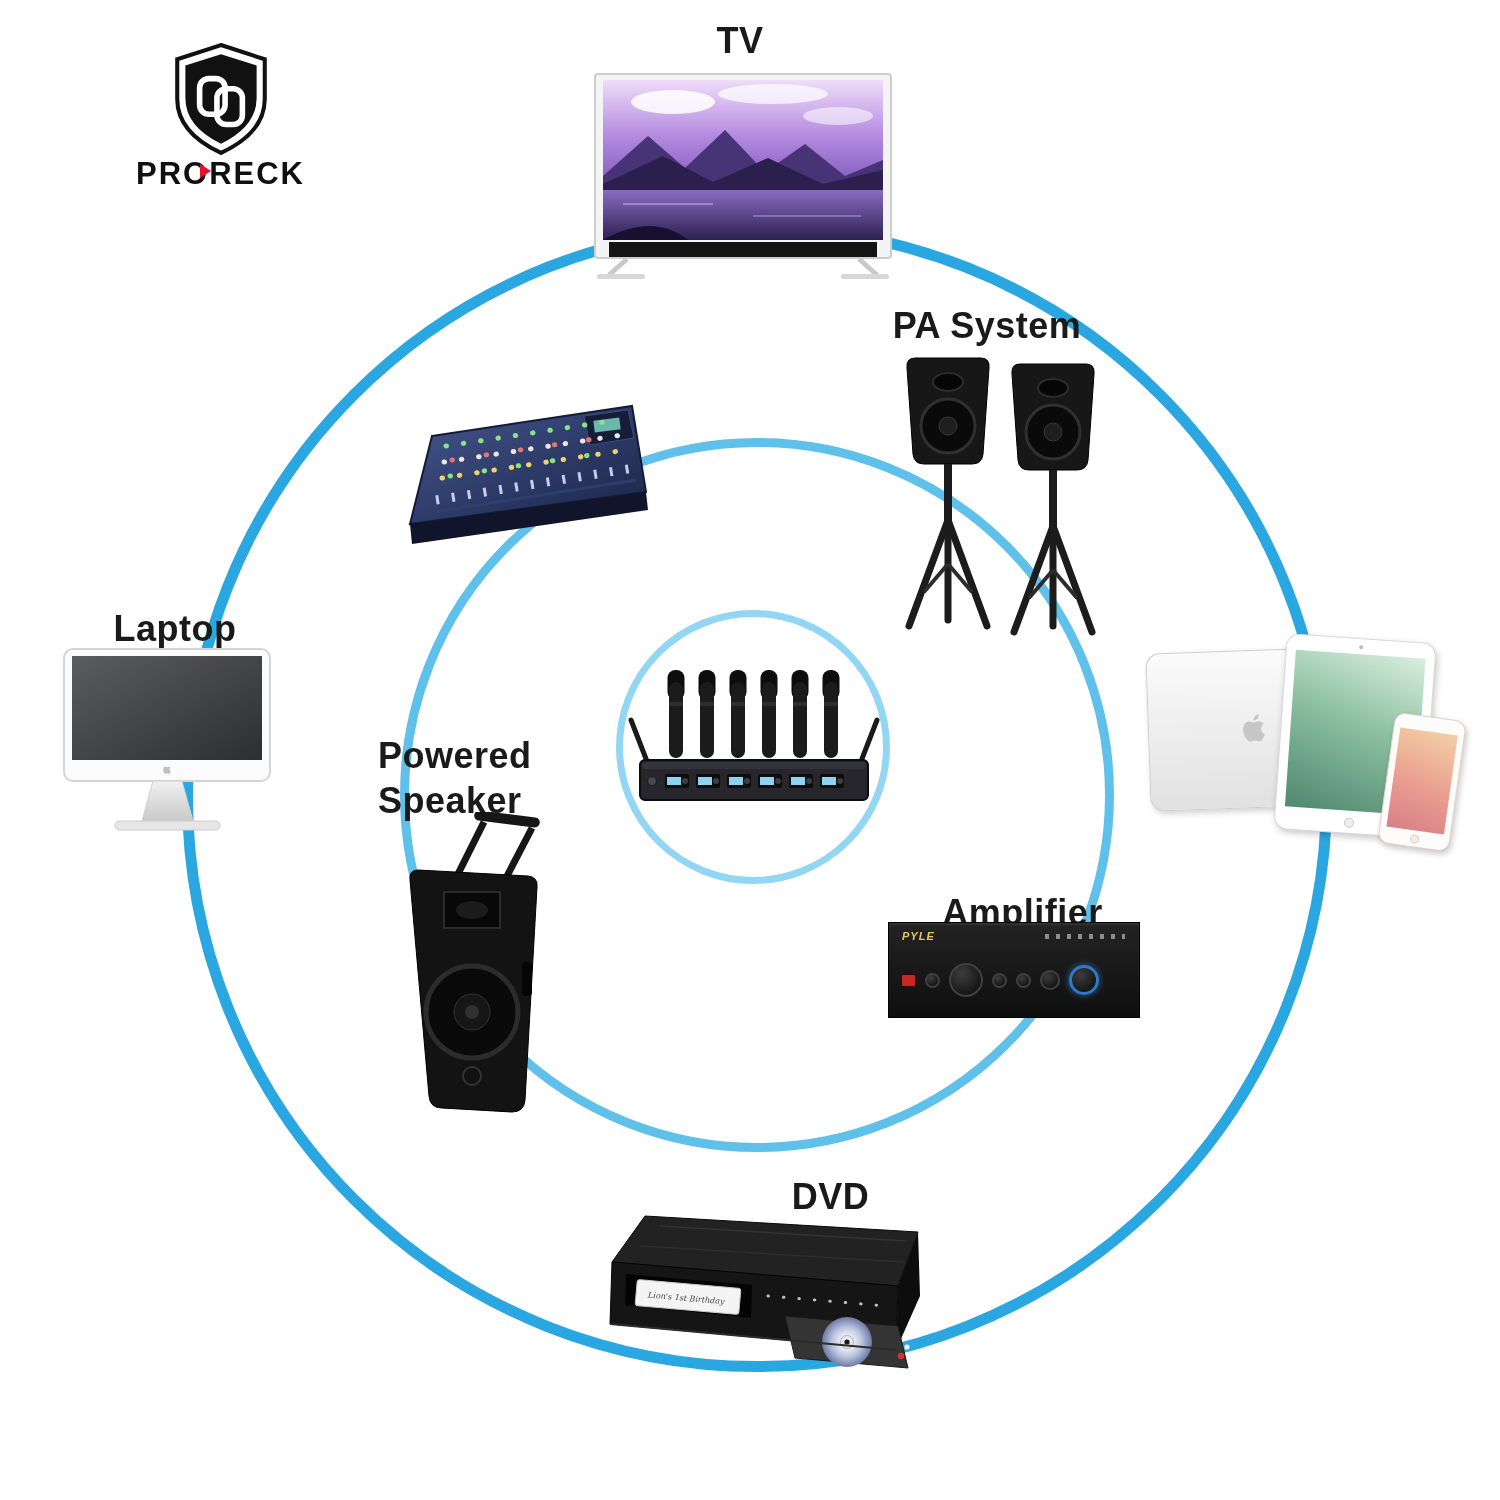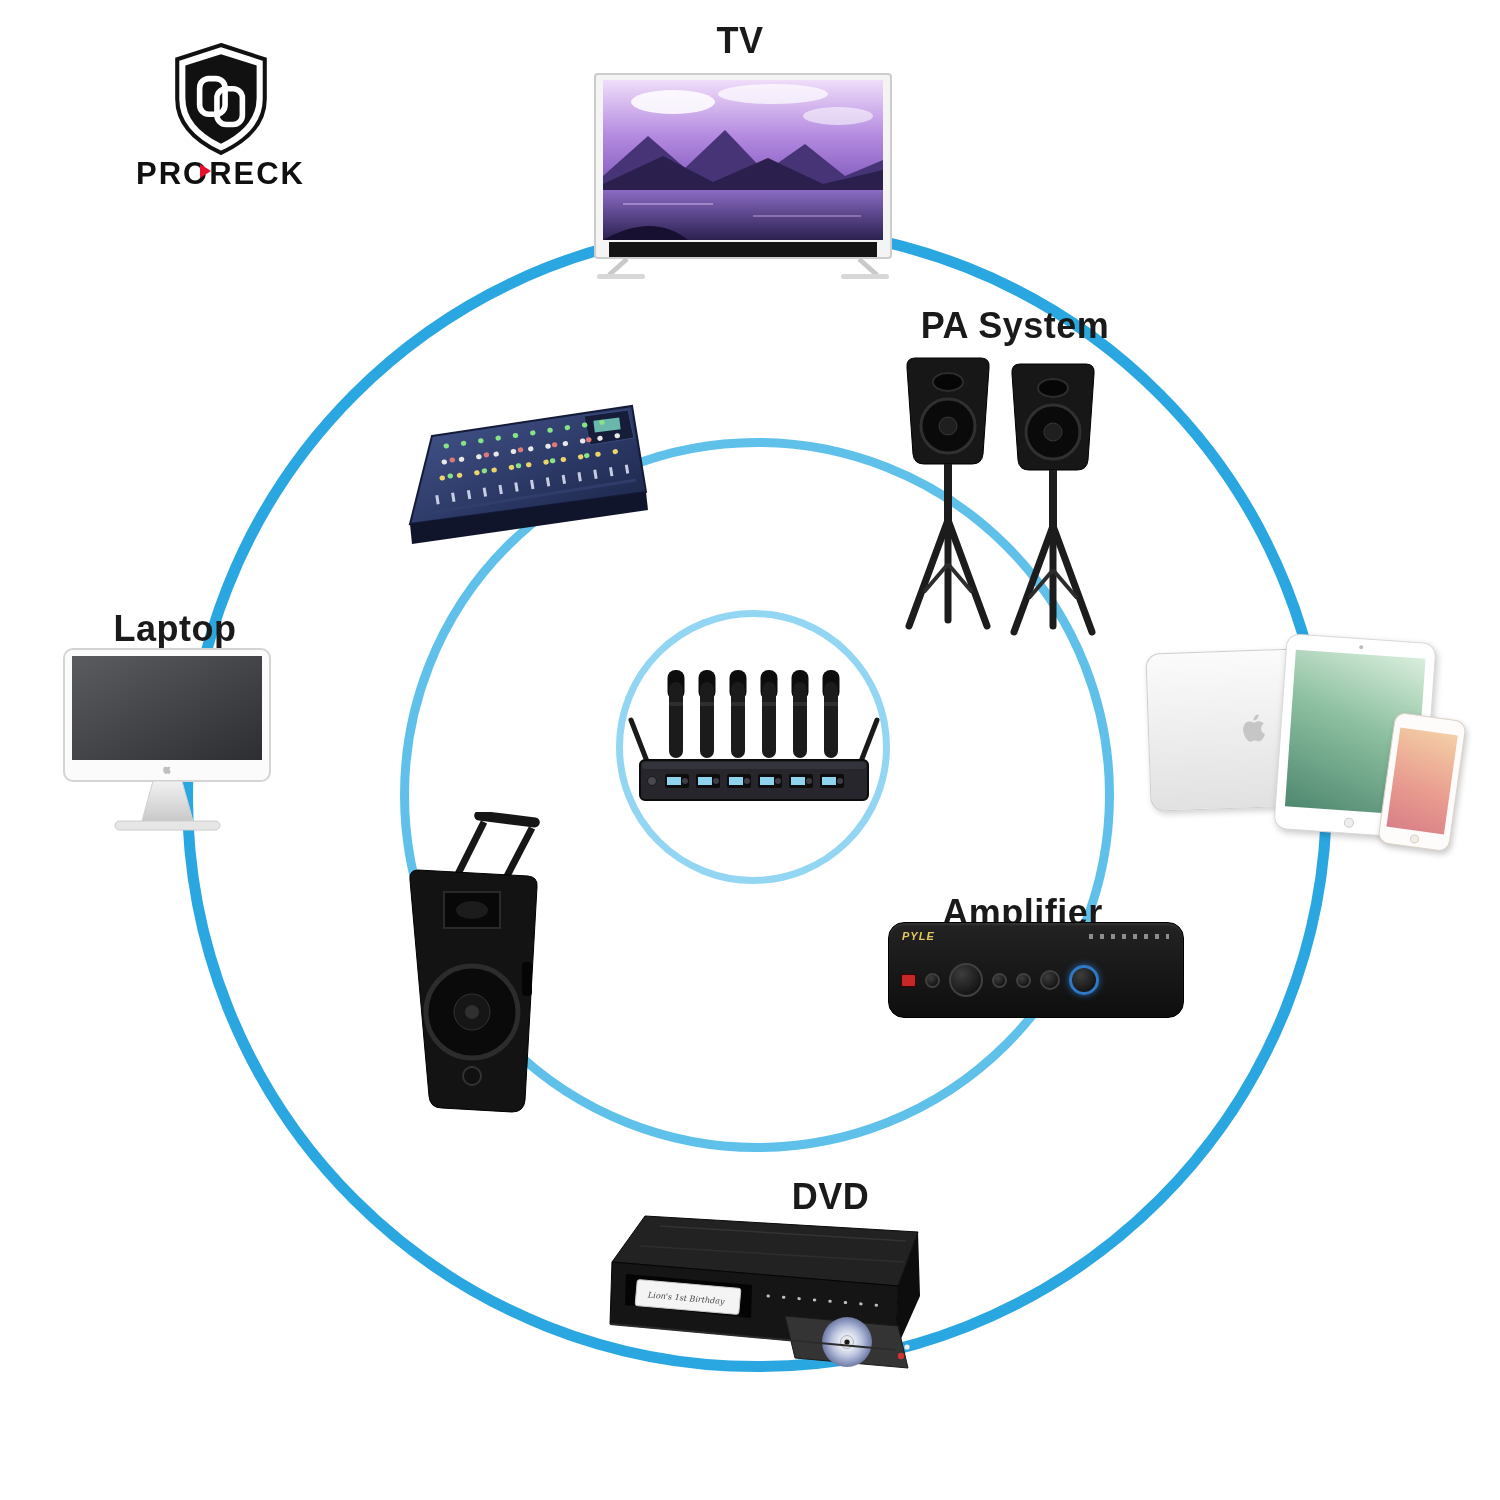--- a/index.html
+++ b/index.html
@@ -10,21 +10,21 @@
   
   .ring { position:absolute; border-radius:50%; }
   .ring.outer  { left:182px; top:222px; width:1150px; height:1150px; border:11px solid #2aa7e0; }
   .ring.middle { left:400px; top:438px; width:714px;  height:714px;  border:9px solid #5fc1e9; }
   .ring.inner  { left:616px; top:610px; width:274px;  height:274px;  border:7px solid #93d6f3; }
 
   
   .label { position:absolute; font-weight:700; font-size:36px; color:#1a1a1a; letter-spacing:.5px; }
   .label.center { text-align:center; }
   .label-tv        { left:675px;  top:20px;  width:130px; }
-  .label-pa        { left:905px;  top:305px; width:220px; }
+  .label-pa        { left:877px;  top:305px; width:220px; }
   .label-mixer     { left:400px;  top:352px; width:240px; }
   .label-laptop    { left:1125px; top:598px; width:350px; }
   .label-desktop   { left:75px;   top:608px; width:200px; }
   .label-speaker   { left:378px;  top:733px; width:190px; line-height:1.25; white-space:pre-line; }
   .label-amp       { left:930px;  top:892px; width:185px; }
   .label-dvd       { left:768px;  top:1176px; width:125px; }
 
   
   .logo { position:absolute; left:128px; top:42px; width:185px; text-align:center; }
   .logo-shield { display:block; margin:0 auto; width:104px; height:114px; }
@@ -37,22 +37,22 @@
   .dev-pa-l     { left:893px;  top:352px; width:110px; height:292px; }
   .dev-pa-r     { left:998px;  top:358px; width:110px; height:292px; }
   .dev-mixer    { left:388px;  top:396px; width:262px; height:176px; }
   .dev-laptop   { left:1148px; top:638px; width:310px; height:235px; }
   .dev-desktop  { left:60px;   top:645px; width:216px; height:200px; }
   .dev-speaker  { left:386px;  top:812px; width:176px; height:312px; }
   .dev-dvd      { left:600px;  top:1198px; width:340px; height:196px; }
   .dev-center   { left:624px;  top:662px; width:260px; height:166px; }
 
   
-  .amp { left:888px; top:922px; width:296px; height:96px;
-    background:linear-gradient(#232323,#0e0e0e); border:1px solid #000; border-radius:16px;
+  .amp { left:888px; top:922px; width:252px; height:96px;
+    background:linear-gradient(#232323,#0e0e0e); border:1px solid #000; border-radius:0;
     box-shadow:inset 0 2px 2px rgba(255,255,255,.08); }
   .amp-brand { position:absolute; left:13px; top:7px; color:#e3c75f; font-size:11px; font-weight:700; font-style:italic; letter-spacing:1px; }
   .amp-jacks { position:absolute; right:14px; top:11px; width:80px; height:5px;
     background:repeating-linear-gradient(90deg,#8d8d8d 0 4px, transparent 4px 11px); }
   .amp-row { position:absolute; left:12px; right:10px; bottom:11px; height:52px; display:flex; align-items:center; gap:9px; }
   .amp-power { width:15px; height:13px; background:#c62828; border:1px solid #3d0000; border-radius:2px; }
   .knob { border-radius:50%; background:radial-gradient(circle at 35% 30%, #3d3d3d, #161616 72%); border:2px solid #404040; flex:0 0 auto; }
   .k-s { width:15px; height:15px; }
   .k-m { width:20px; height:20px; }
   .k-l { width:34px; height:34px; }
@@ -99,20 +99,22 @@
     </svg>
     <div class="logo-word">
       <span>PRORECK</span>
       <span class="logo-accent"></span>
     </div>
   </div>
 
   <div class="label center label-tv">TV</div>
   <div class="label center label-pa">PA System</div>
   <div class="label center label-desktop">Laptop</div>
+  <div class="label label-speaker">Powered
+Speaker</div>
   <div class="label center label-amp">Amplifier</div>
   <div class="label center label-dvd">DVD</div>
 
   <div class="device dev-tv">
     <svg width="300" height="212" viewBox="0 0 300 212">
       <defs>
         <linearGradient id="tvsky" x1="0" y1="0" x2="0" y2="1">
           <stop offset="0" stop-color="#efddfa"></stop>
             <stop offset="0.35" stop-color="#b48ae0"></stop>
           <stop offset="0.7" stop-color="#7a55b8"></stop>

